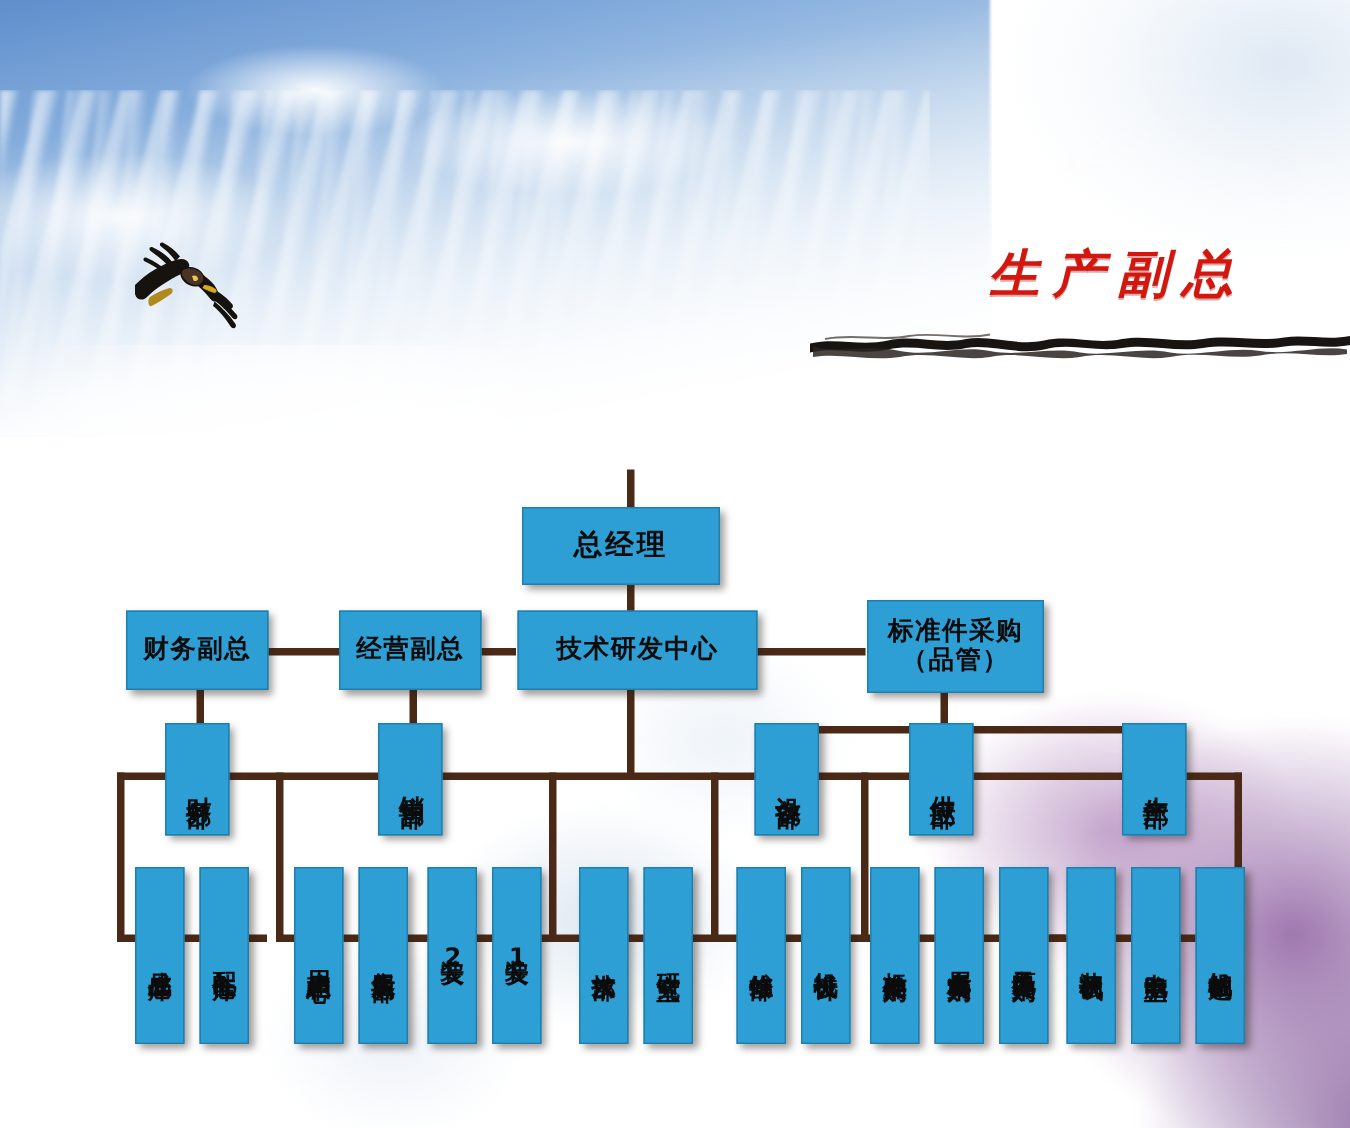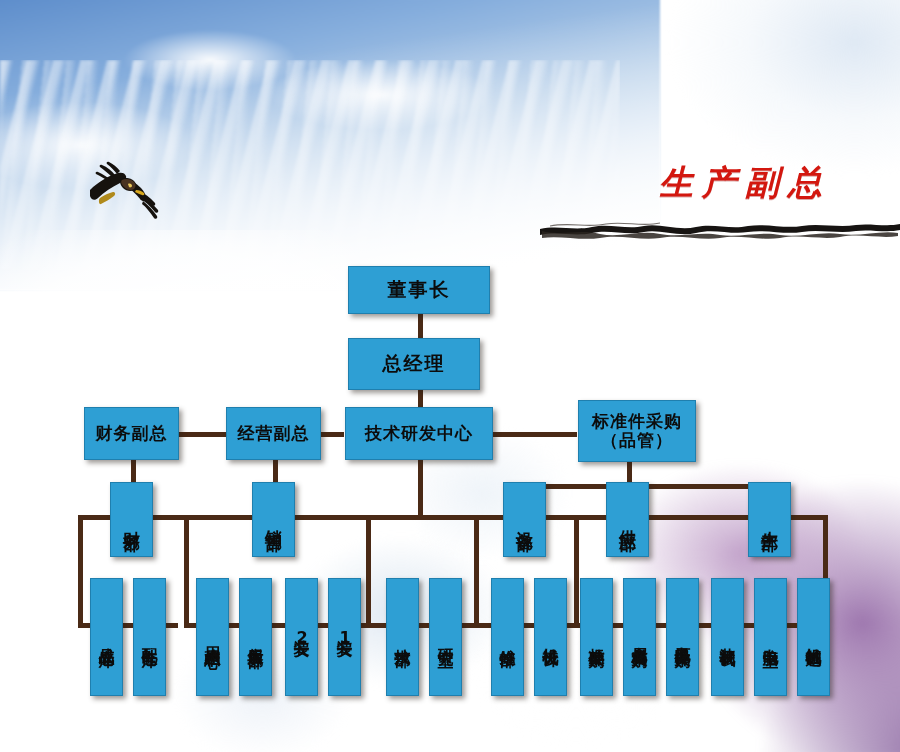--- a/index.html
+++ b/index.html
@@ -194,29 +194,28 @@
 
     <div class="conn v" style="left:474px;top:515px;height:113px;"></div>
     <div class="conn h" style="left:474px;top:623px;width:100px;"></div>
 
     <div class="conn v" style="left:574px;top:515px;height:113px;"></div>
     <div class="conn h" style="left:574px;top:623px;width:136px;"></div>
 
     <div class="conn v" style="left:823px;top:515px;height:113px;"></div>
     <div class="conn h" style="left:700px;top:623px;width:128px;"></div>
 
-    <div class="node h" style="left:348px;top:266px;width:142px;height:48px;">董事长</div>
 
     <div class="node h" style="left:348px;top:338px;width:132px;height:52px;">总经理</div>
 
     <div class="node h2" style="left:226px;top:407px;width:95px;height:53px;">经营副总</div>
 
     <div class="node h2" style="left:84px;top:407px;width:95px;height:53px;">财务副总</div>
 
-    <div class="node h2" style="left:345px;top:407px;width:148px;height:53px;">技术研发中心</div>
+    <div class="node h2" style="left:345px;top:407px;width:160px;height:53px;">技术研发中心</div>
 
     <div class="node h2" style="left:578px;top:400px;width:118px;height:62px;flex-direction:column;">
       <span>标准件采购</span>
       <span>（品管）</span>
     </div>
 
     <div class="node v" style="left:110px;top:482px;width:43px;height:75px;">财务部</div>
 
     <div class="node v" style="left:252px;top:482px;width:43px;height:75px;">销售部</div>
 

